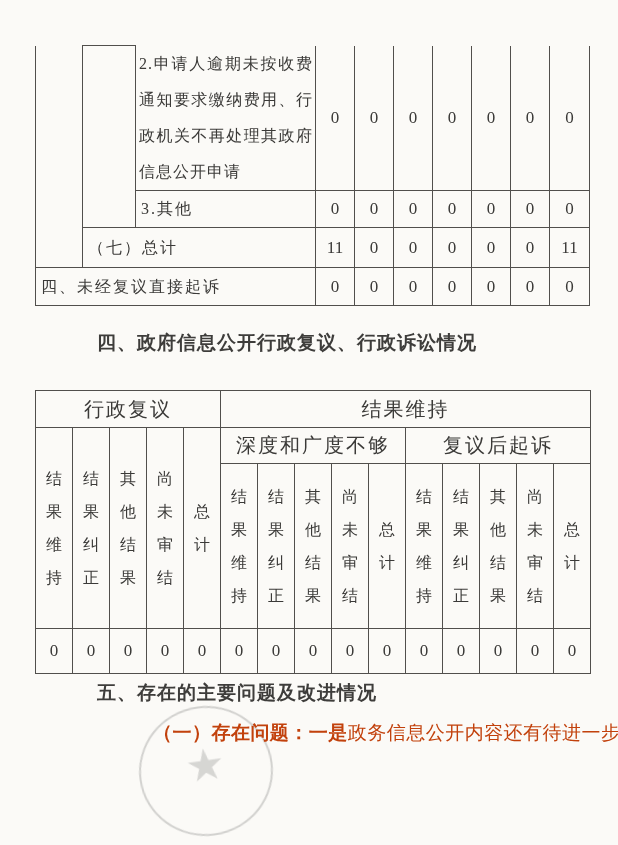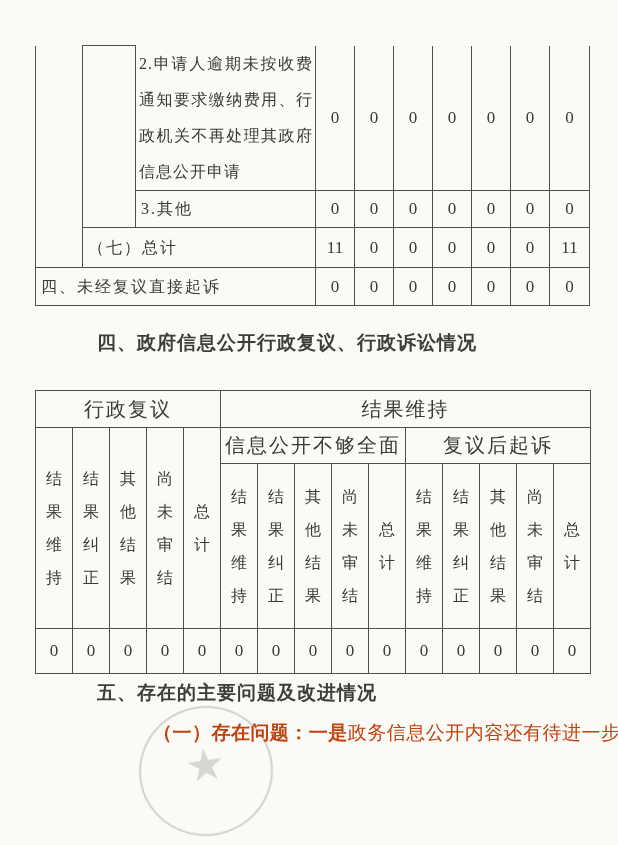--- a/index.html
+++ b/index.html
@@ -189,21 +189,21 @@
             </td>
         <td rowspan="2">
               <div class="vt">其他结果</div>
             </td>
         <td rowspan="2">
               <div class="vt">尚未审结</div>
             </td>
         <td rowspan="2">
               <div class="vt">总计</div>
             </td>
-        <td class="gh" colspan="5">信息公开不够全面</td>
+        <td class="gh" colspan="5">深度和广度不够</td>
         <td class="gh" colspan="5">复议后起诉</td>
       </tr>
       <tr class="hr3">
         <td>
               <div class="vt">结果维持</div>
             </td>
         <td>
               <div class="vt">结果纠正</div>
             </td>
         <td>

